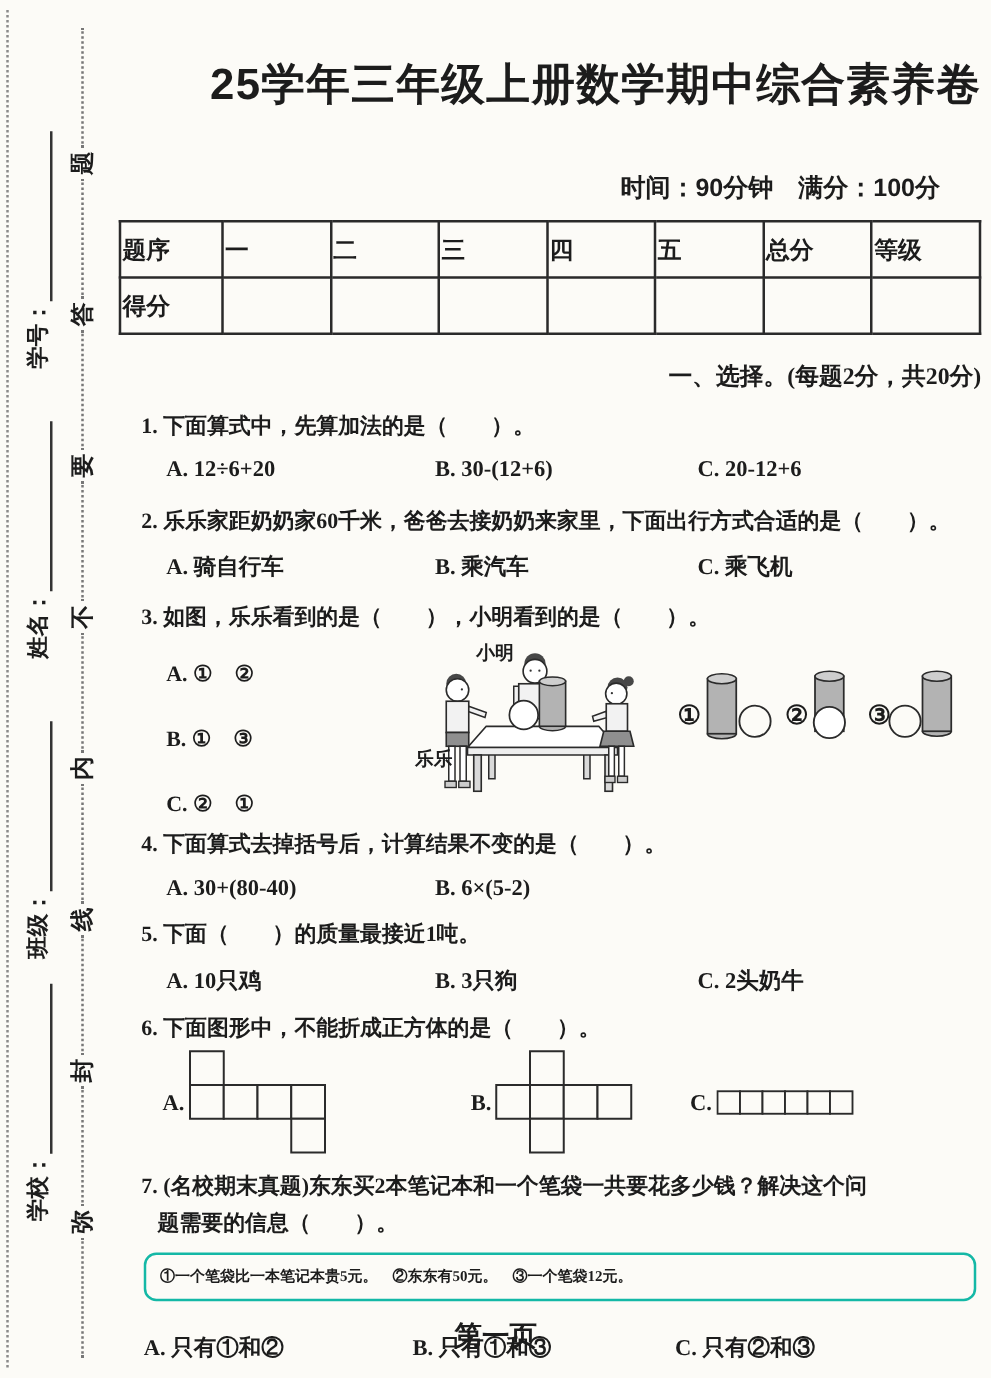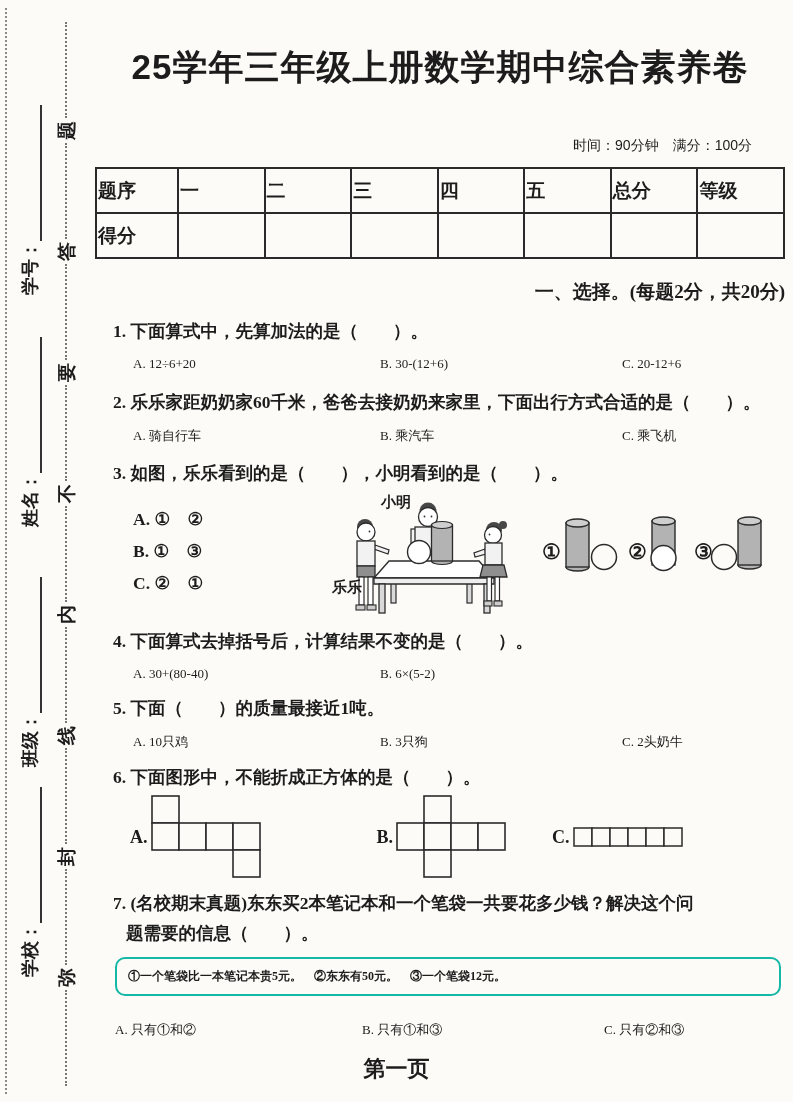--- a/index.html
+++ b/index.html
@@ -13,36 +13,36 @@
   .edge-dots{position:absolute;left:5px;top:8px;bottom:8px;width:0;border-left:2px dotted #8a8a8a;}
   .seal{position:absolute;left:54px;top:22px;bottom:16px;width:24px;display:flex;flex-direction:column;align-items:center;}
   .seal .seg{flex:1;width:0;border-left:2px dotted #777;}
   .seal .ch{font-size:19px;font-weight:600;transform:rotate(-90deg);padding:3px 0;line-height:1;}
   .field{position:absolute;left:-68px;width:190px;height:30px;transform:rotate(-90deg);
          display:flex;align-items:flex-end;font-size:18px;font-weight:600;white-space:nowrap;}
   .field .blank{flex:1;border-bottom:2px solid #333;height:70%;}
   .f1{top:185px}.f2{top:417px}.f3{top:657px}.f4{top:867px}
   
   .main{position:absolute;left:95px;top:0;width:690px;}
-  .title{margin-top:44px;text-align:center;font-family:"Liberation Sans",sans-serif;
+  .title{margin-top:44px;text-align:right;font-family:"Liberation Sans",sans-serif;
          font-weight:700;font-size:35px;letter-spacing:1px;white-space:nowrap;}
   .meta{margin:46px 33px 0 0;text-align:right;font-family:"Liberation Sans",sans-serif;
-        font-weight:400;font-size:14px;}
+        font-weight:700;font-size:20px;}
   table.score{border-collapse:collapse;width:100%;margin-top:12px;table-layout:fixed;}
   table.score td{border:2.5px solid #2a2a2a;height:41px;text-align:left;
                  font-size:19px;font-weight:600;}
   table.score td.first{width:78px;}
   .sec{margin-top:20px;font-size:19px;font-weight:700;white-space:nowrap;text-align:right;}
   .q{margin-top:14px;padding-left:18px;font-size:17.5px;font-weight:600;white-space:nowrap;}
-  .opts{display:flex;padding-left:38px;margin-top:13px;font-size:13px;font-weight:400;gap:32px;}
+  .opts{display:flex;padding-left:38px;margin-top:13px;font-size:18px;font-weight:700;}
   .opts .oA{width:215px;}.opts .oB{width:210px;}.opts .oC{flex:1;}
   
   .q3row{display:flex;padding-left:38px;margin-top:6px;}
   .q3opts{width:198px;font-size:17.5px;font-weight:600;}
-  .q3opts div{margin-top:12px;line-height:20px;}
+  .q3opts div{margin-top:32px;line-height:20px;}
   .q3opts div:first-child{margin-top:18px;}
   .illus{width:195px;height:128px;flex:none;}
   .views{width:232px;height:66px;flex:none;margin-top:22px;margin-left:14px;}
   
   .q6row{display:flex;align-items:center;padding-left:35px;margin-top:6px;}
   .pair{display:flex;align-items:center;}
   .plabel{font-size:18px;font-weight:600;margin-right:3px;}
   .pair-b{margin-left:115px;}
   .pair-c{margin-left:45px;}
   

